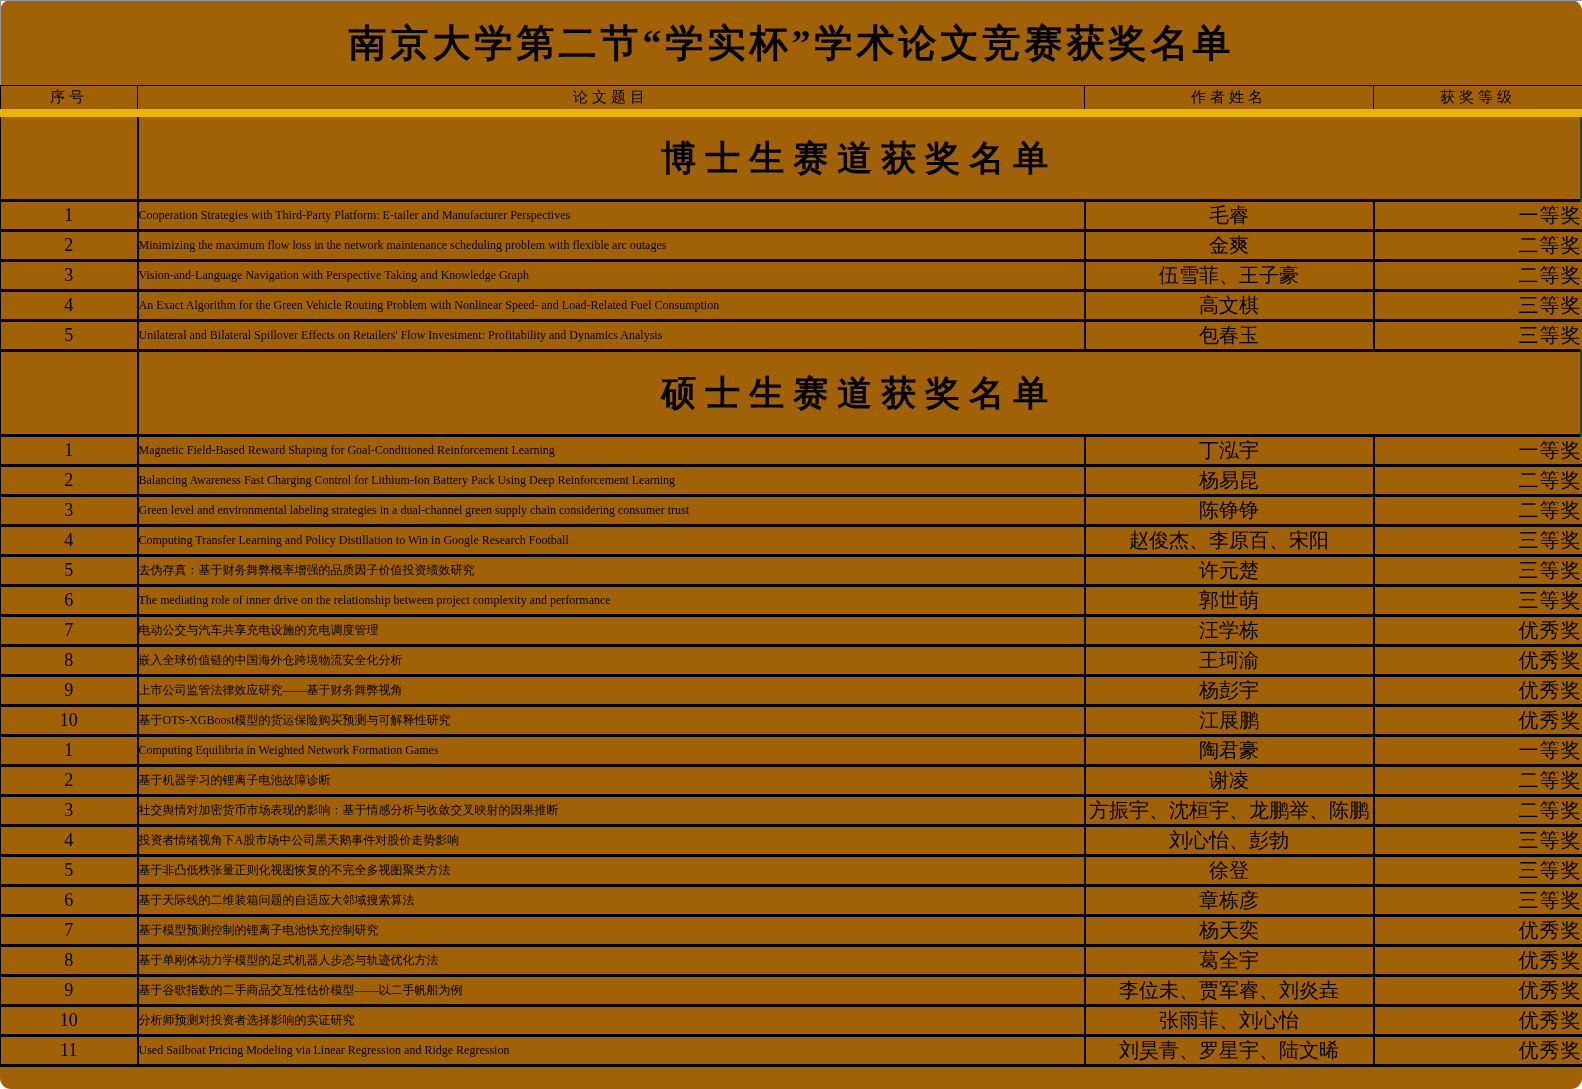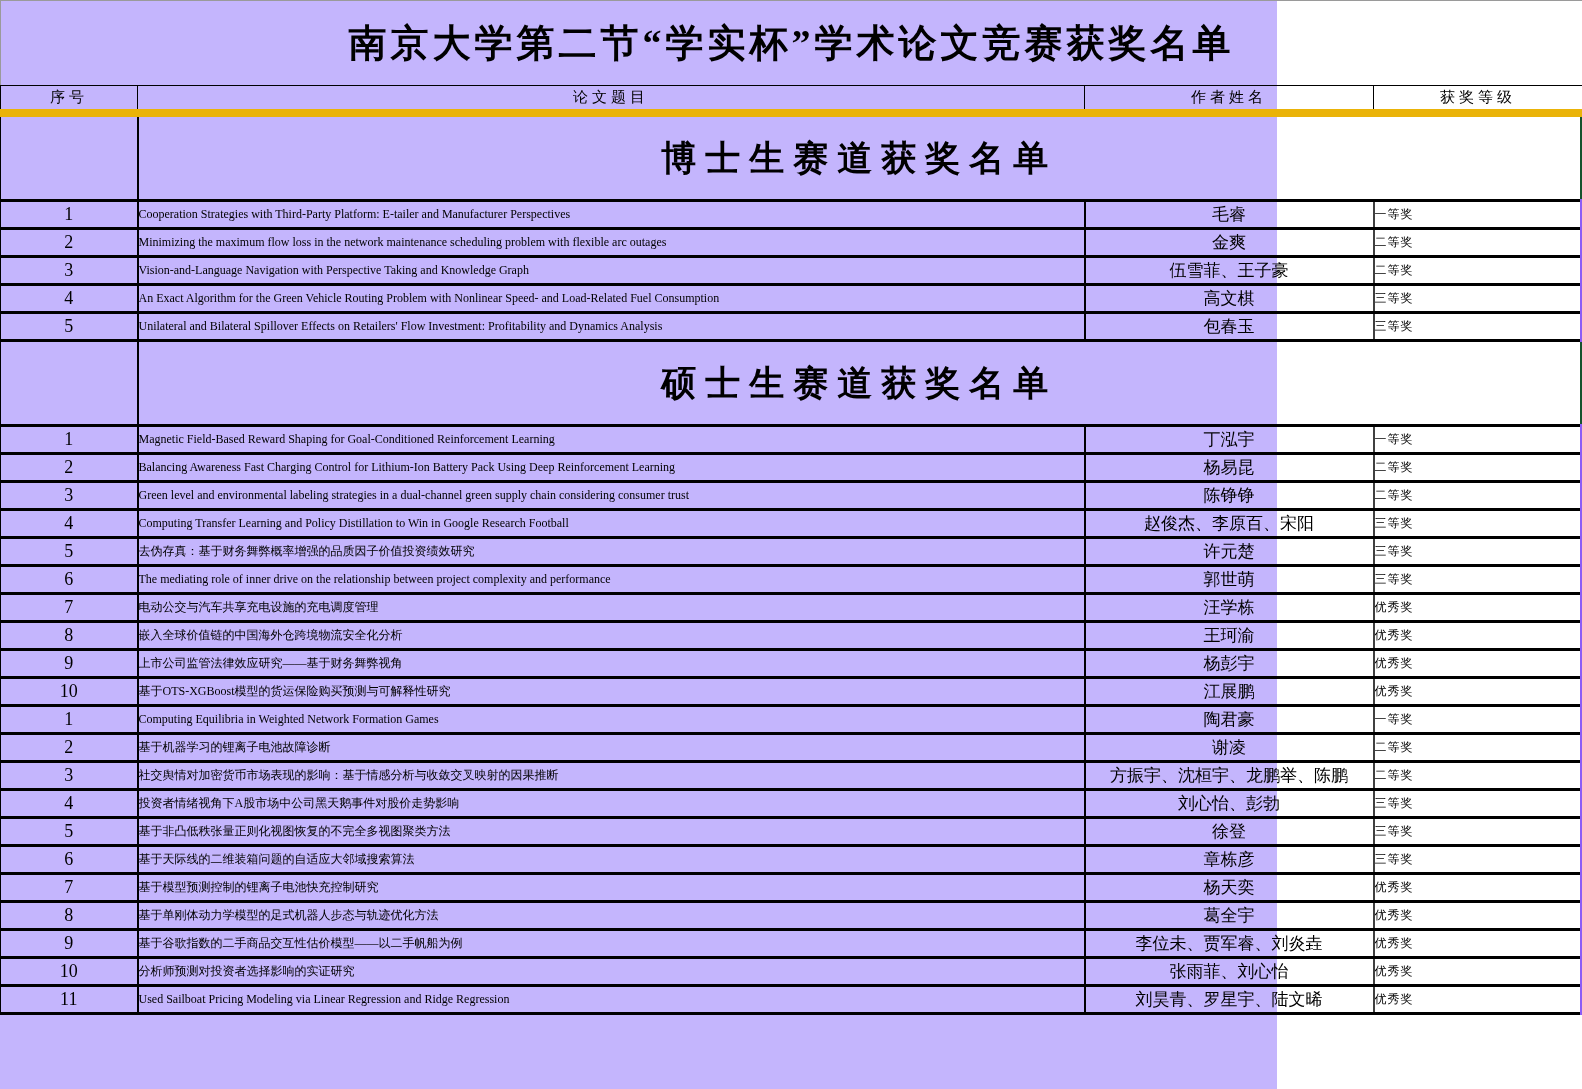--- a/index.html
+++ b/index.html
@@ -6,24 +6,25 @@
     margin: 0;
     padding: 0;
     background: #ffffff;
     width: 1582px;
     height: 1089px;
     overflow: hidden;
     color: #000;
     font-family: "Liberation Serif", "DejaVu Serif", serif;
   }
   .sheet {
-    width: 1277px;
+    width: 1582px;
     height: 1089px;
-    background: #c4b5fd;
+    background: #a16207;
     box-sizing: border-box;
+    border-radius: 11px;
   }
   table.awards {
     border-collapse: collapse;
     table-layout: fixed;
     width: 1582px;
   }
   
   col.c-index  { width: 137px; }
   col.c-title  { width: 947px; }
   col.c-author { width: 289px; }
@@ -94,28 +95,28 @@
   }
   td.td-title {
     text-align: left;
     font-size: 12px;
     padding-left: 4px;
     padding-right: 2px;
     border-right: 2px solid #000;
   }
   td.td-authors {
     text-align: center;
-    font-size: 17px;
-    border-right: 2px solid #404040;
+    font-size: 20px;
+    border-right: 2px solid #000000;
   }
   td.td-award {
-    text-align: left;
-    font-size: 12px;
+    text-align: right;
+    font-size: 20px;
     letter-spacing: 1px;
-    border-right: 6px solid #8b5cf6;
+    border-right: 2px solid #8b5cf6;
   }
 </style>
 </head>
 <body>
 
 <div class="sheet">
   <table class="awards">
     <colgroup>
       <col class="c-index">
       <col class="c-title">

